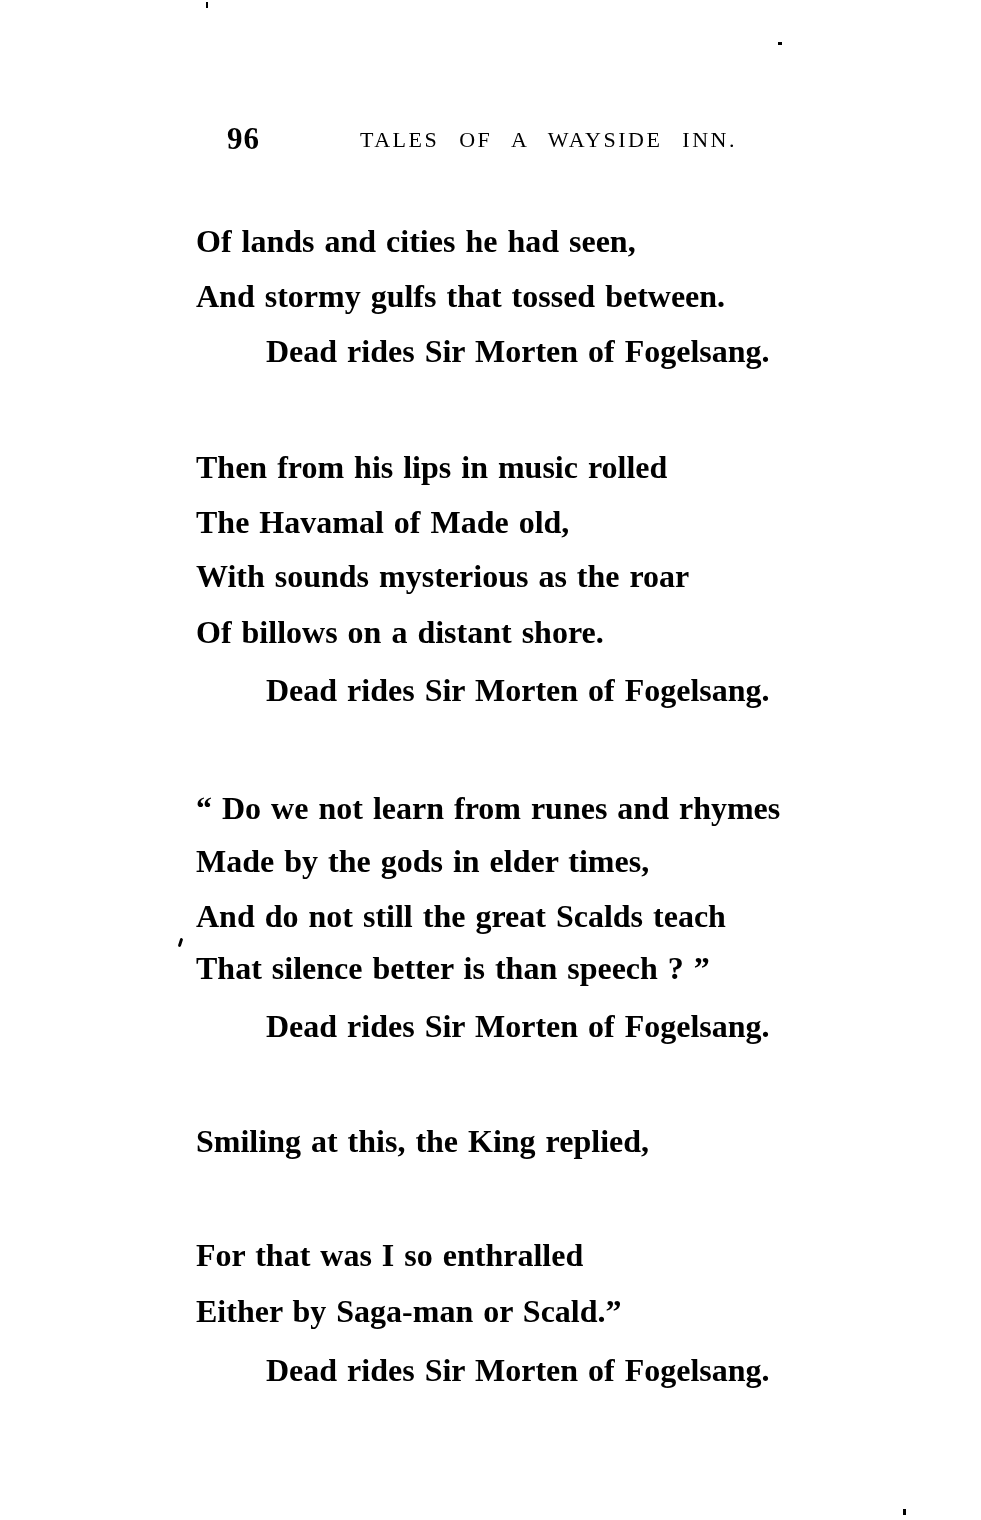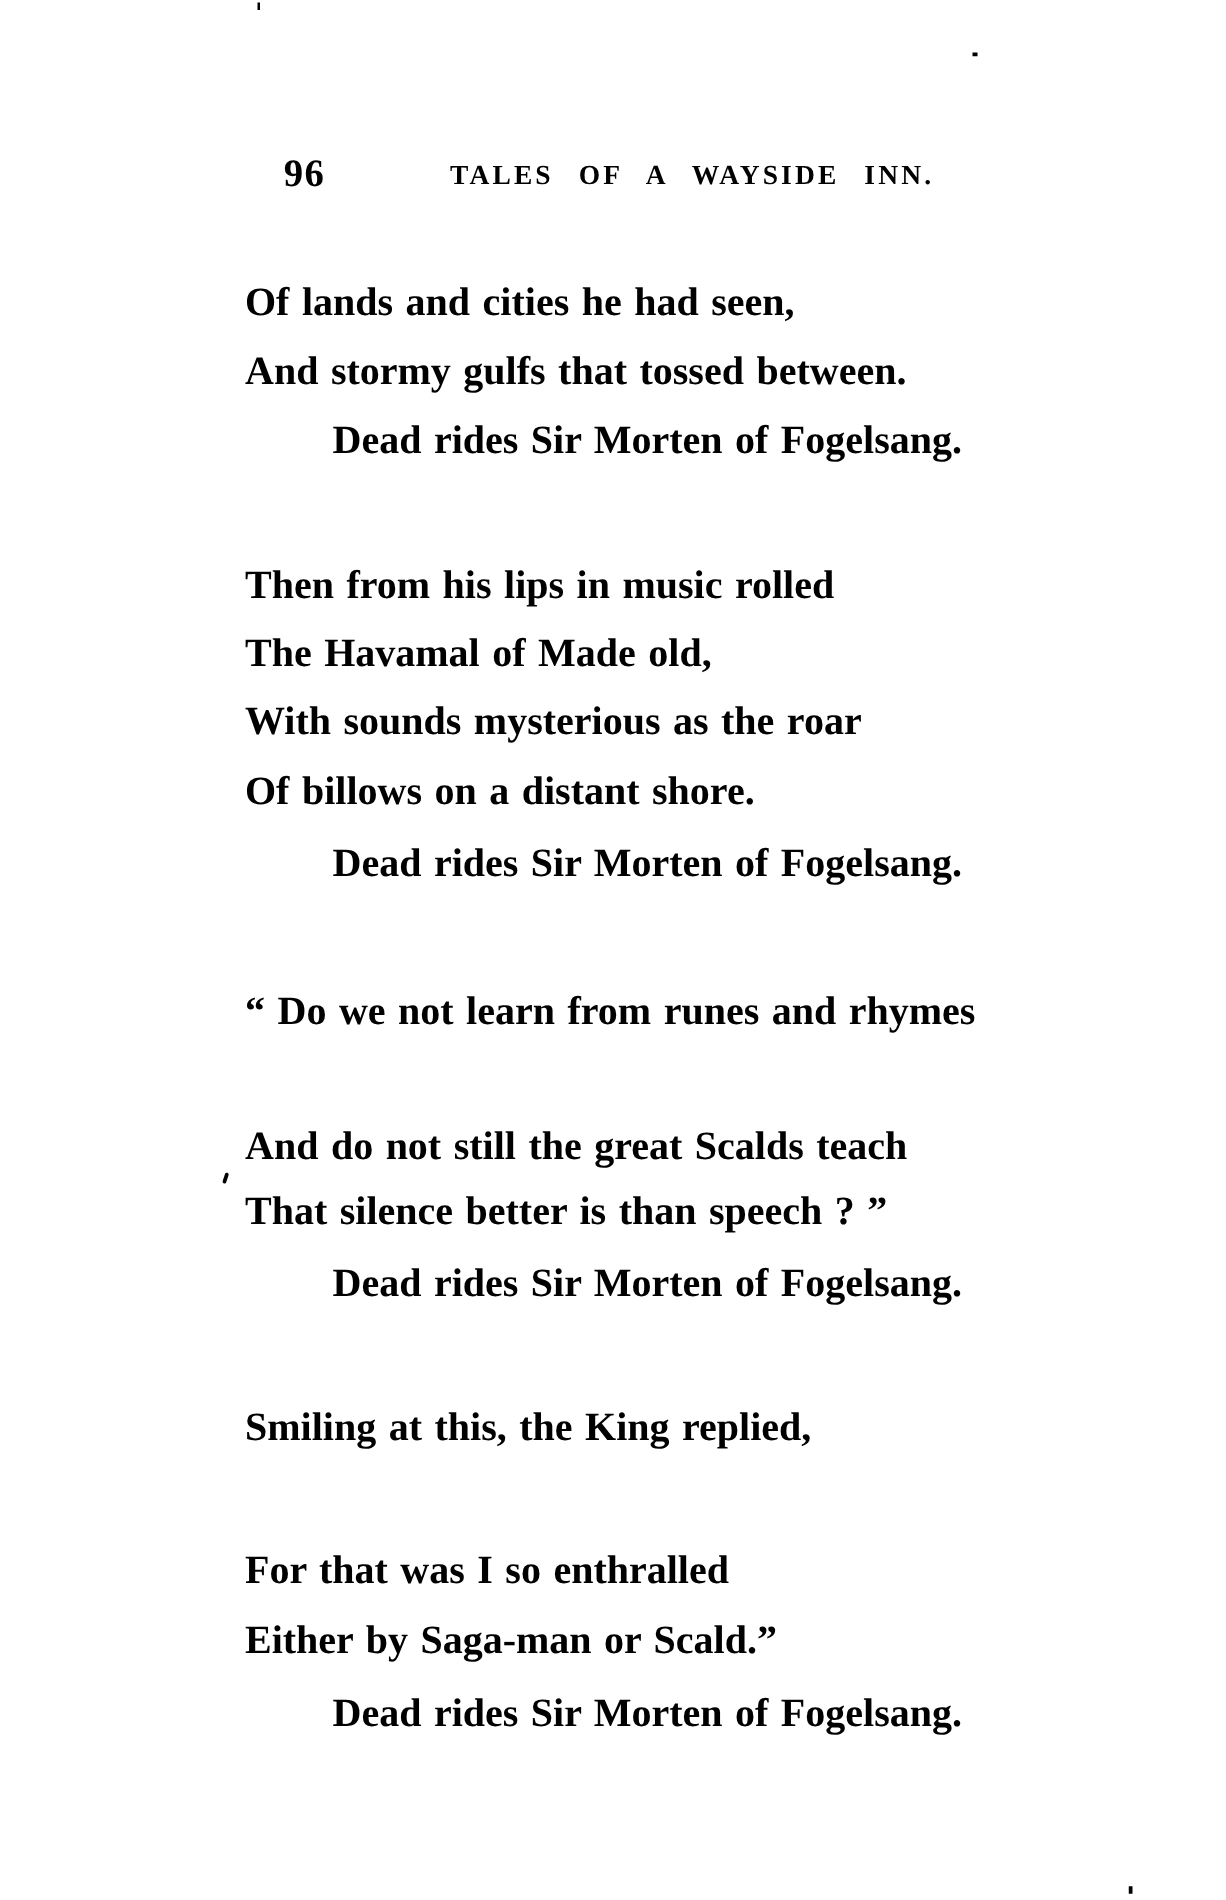--- a/index.html
+++ b/index.html
@@ -23,21 +23,21 @@
     font-size: 31px;
     font-weight: bold;
     letter-spacing: 1px;
     margin-left: 33px;
   }
   .running-header {
     position: absolute;
     left: 360px;
     top: 127px;
     font-size: 22px;
-    font-weight: bold;
+    font-weight: normal;
     letter-spacing: 2.5px;
     word-spacing: 12px;
     white-space: nowrap;
   }
   .line {
     position: absolute;
     left: 196px;
     font-size: 32px;
     font-weight: bold;
     line-height: 1;
@@ -75,20 +75,21 @@
   <div class="line" style="top:266px">And stormy gulfs that tossed between.</div>
   <div class="line refrain" style="top:321px">Dead rides Sir Morten of Fogelsang.</div>
 
   <div class="line" style="top:437px">Then from his lips in music rolled</div>
   <div class="line" style="top:492px">The Havamal of Made old,</div>
   <div class="line" style="top:546px">With sounds mysterious as the roar</div>
   <div class="line" style="top:602px">Of billows on a distant shore.</div>
   <div class="line refrain" style="top:660px">Dead rides Sir Morten of Fogelsang.</div>
 
   <div class="line" style="top:778px">“ Do we not learn from runes and rhymes</div>
+  <div class="line" style="top:831px">Made by the gods in elder times,</div>
   <div class="line" style="top:886px">And do not still the great Scalds teach</div>
   <div class="line" style="top:938px">That silence better is than speech ? ”</div>
   <div class="line refrain" style="top:996px">Dead rides Sir Morten of Fogelsang.</div>
 
   <div class="line" style="top:1111px">Smiling at this, the King replied,</div>
   <div class="line" style="top:1225px">For that was I so enthralled</div>
   <div class="line" style="top:1281px">Either by Saga-man or Scald.”</div>
   <div class="line refrain" style="top:1340px">Dead rides Sir Morten of Fogelsang.</div>
 
 </div>

